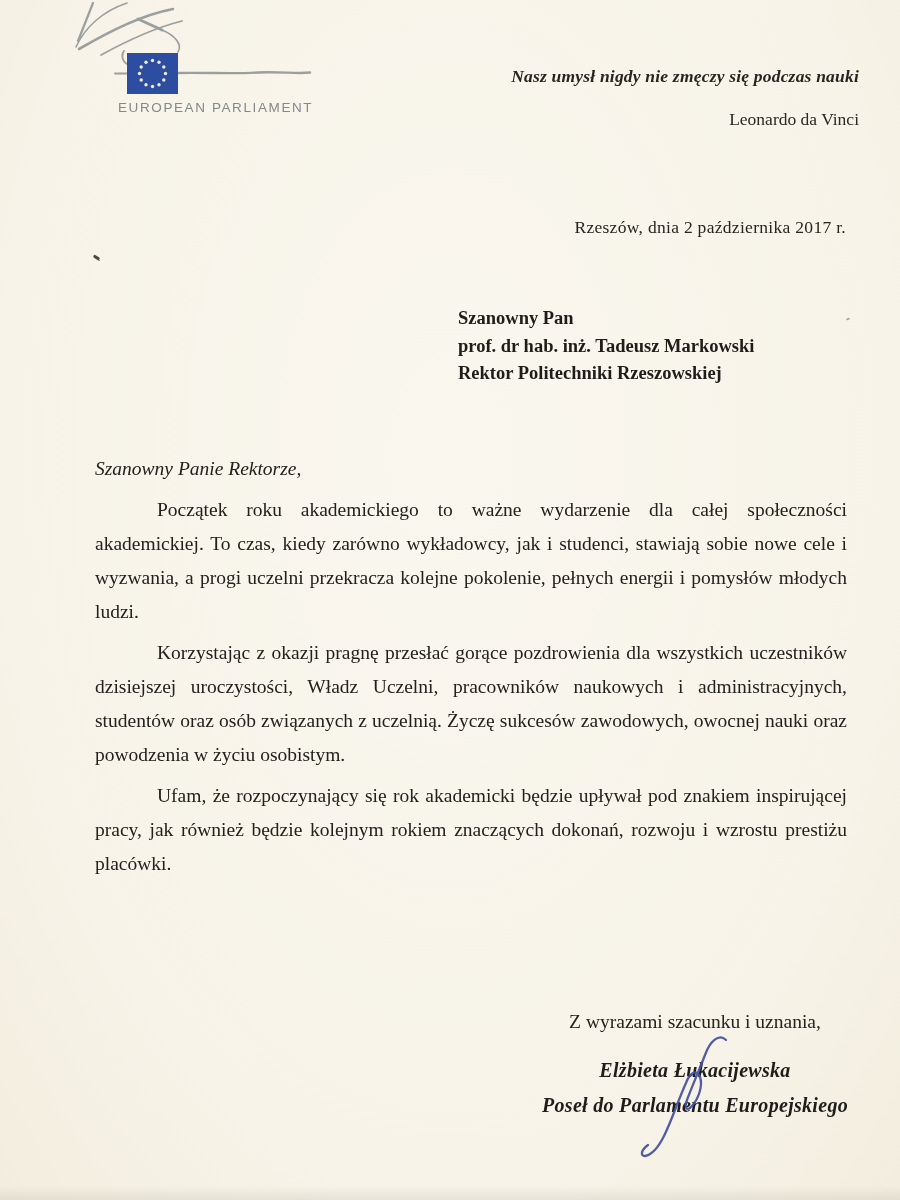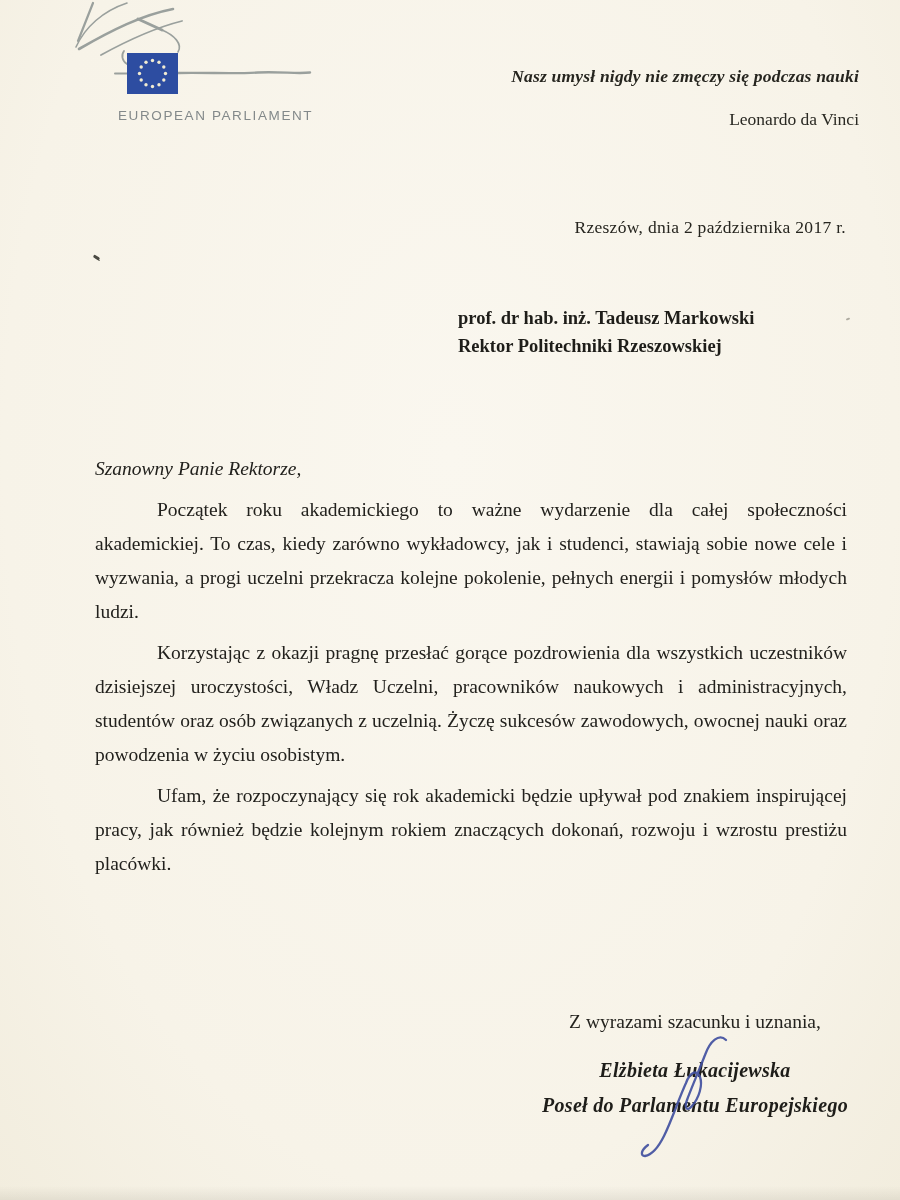--- a/index.html
+++ b/index.html
@@ -13,21 +13,21 @@
     position:relative;
     width:900px;height:1200px;
     background:radial-gradient(ellipse at 50% 38%, #faf7ef 0%, #f7f3e8 70%, #f2edde 100%);
     color:#201f1c;
     overflow:hidden;
   }
   
   .logo-wrap{position:absolute;left:70px;top:0;width:310px;height:132px;}
   .logo-sketch{position:absolute;left:0;top:0;}
   .logo-label{
-    position:absolute;left:48px;top:108px;width:230px;
+    position:absolute;left:48px;top:100px;width:230px;
     font-family:"Liberation Sans", sans-serif;
     font-size:13.5px;letter-spacing:1.6px;color:#83898a;
     white-space:nowrap;
   }
   .quote-block{
     position:absolute;top:66px;right:41px;width:480px;text-align:right;
   }
   .quote-text{
     font-weight:bold;font-style:italic;font-size:17.5px;color:#26251f;
     letter-spacing:.2px;
@@ -127,20 +127,21 @@
   </div>
 
   <div class="quote-block">
     <div class="quote-text">Nasz umysł nigdy nie zmęczy się podczas nauki</div>
     <div class="quote-attr">Leonardo da Vinci</div>
   </div>
 
   <div class="dateline">Rzeszów, dnia 2 października 2017 r.</div>
 
   <div class="recipient">
+    <div>Szanowny Pan</div>
     <div>prof. dr hab. inż. Tadeusz Markowski</div>
     <div>Rektor Politechniki Rzeszowskiej</div>
   </div>
 
   <div class="letter-body">
     <p class="salutation">Szanowny Panie Rektorze,</p>
     <p class="para">Początek roku akademickiego to ważne wydarzenie dla całej społeczności akademickiej. To czas, kiedy zarówno wykładowcy, jak i studenci, stawiają sobie nowe cele i wyzwania, a progi uczelni przekracza kolejne pokolenie, pełnych energii i pomysłów młodych ludzi.</p>
     <p class="para">Korzystając z okazji pragnę przesłać gorące pozdrowienia dla wszystkich uczestników dzisiejszej uroczystości, Władz Uczelni, pracowników naukowych i administracyjnych, studentów oraz osób związanych z uczelnią. Życzę sukcesów zawodowych, owocnej nauki oraz powodzenia w życiu osobistym.</p>
     <p class="para">Ufam, że rozpoczynający się rok akademicki będzie upływał pod znakiem inspirującej pracy, jak również będzie kolejnym rokiem znaczących dokonań, rozwoju i wzrostu prestiżu placówki.</p>
   </div>

